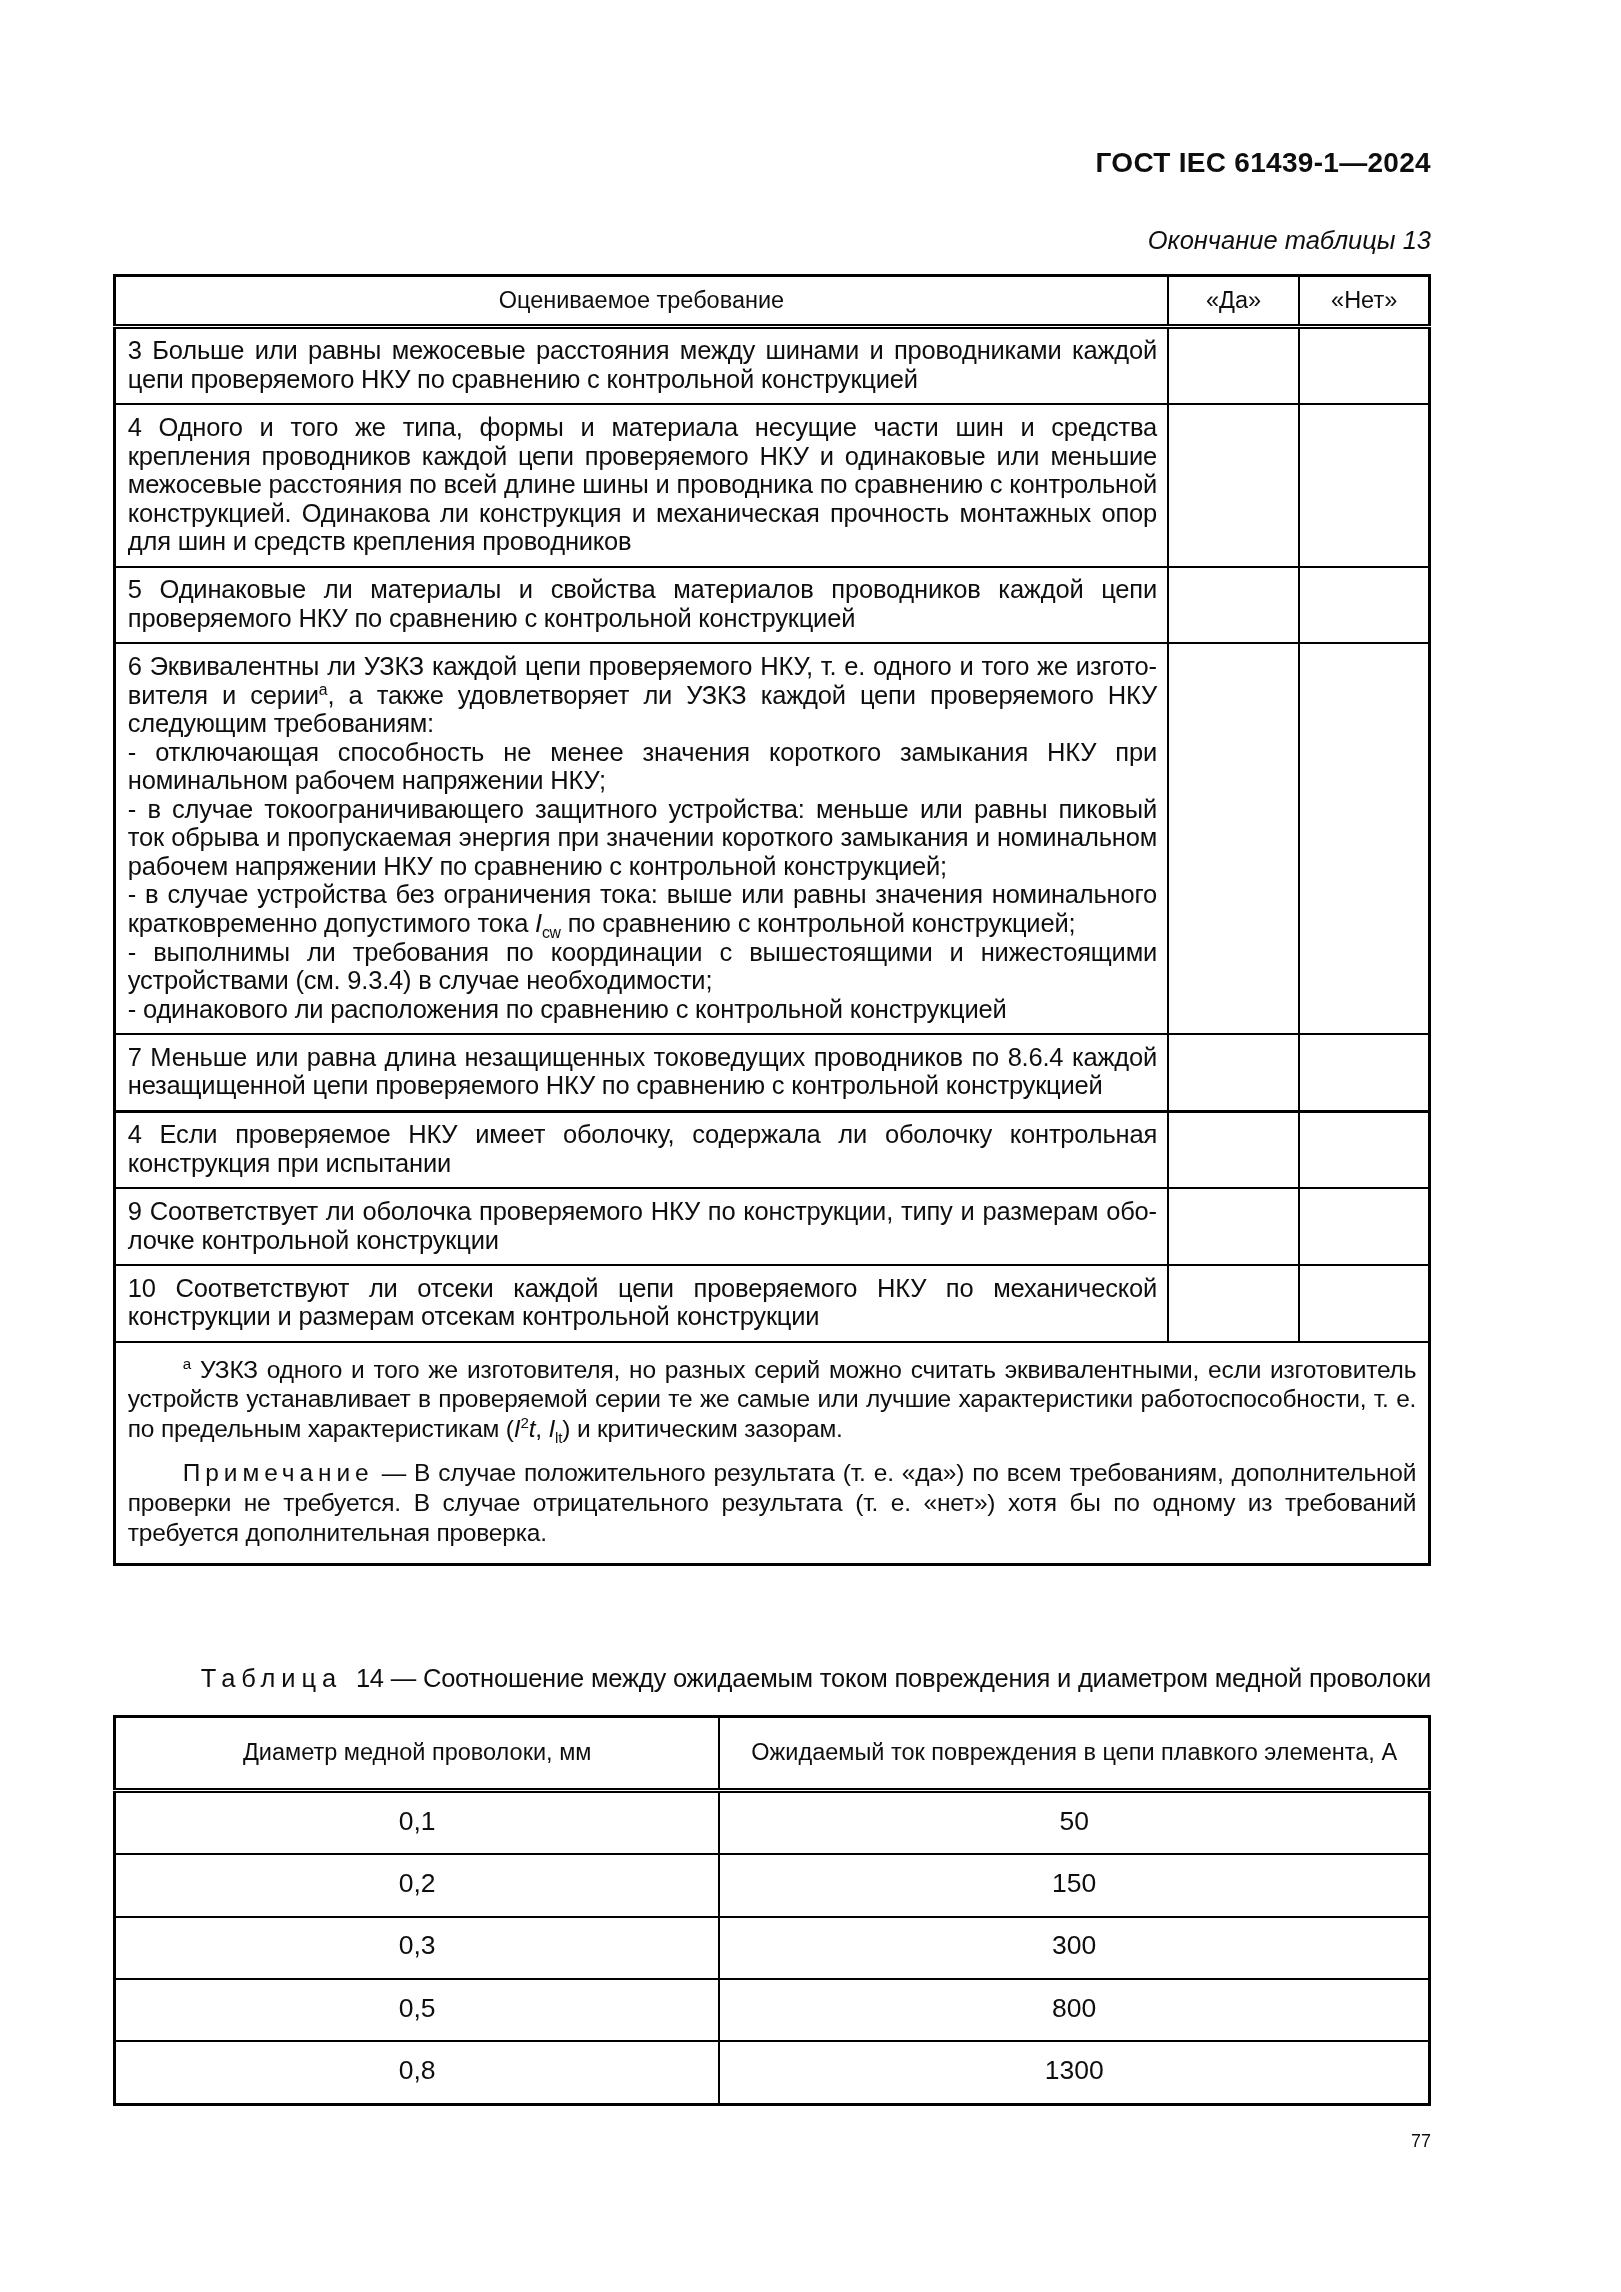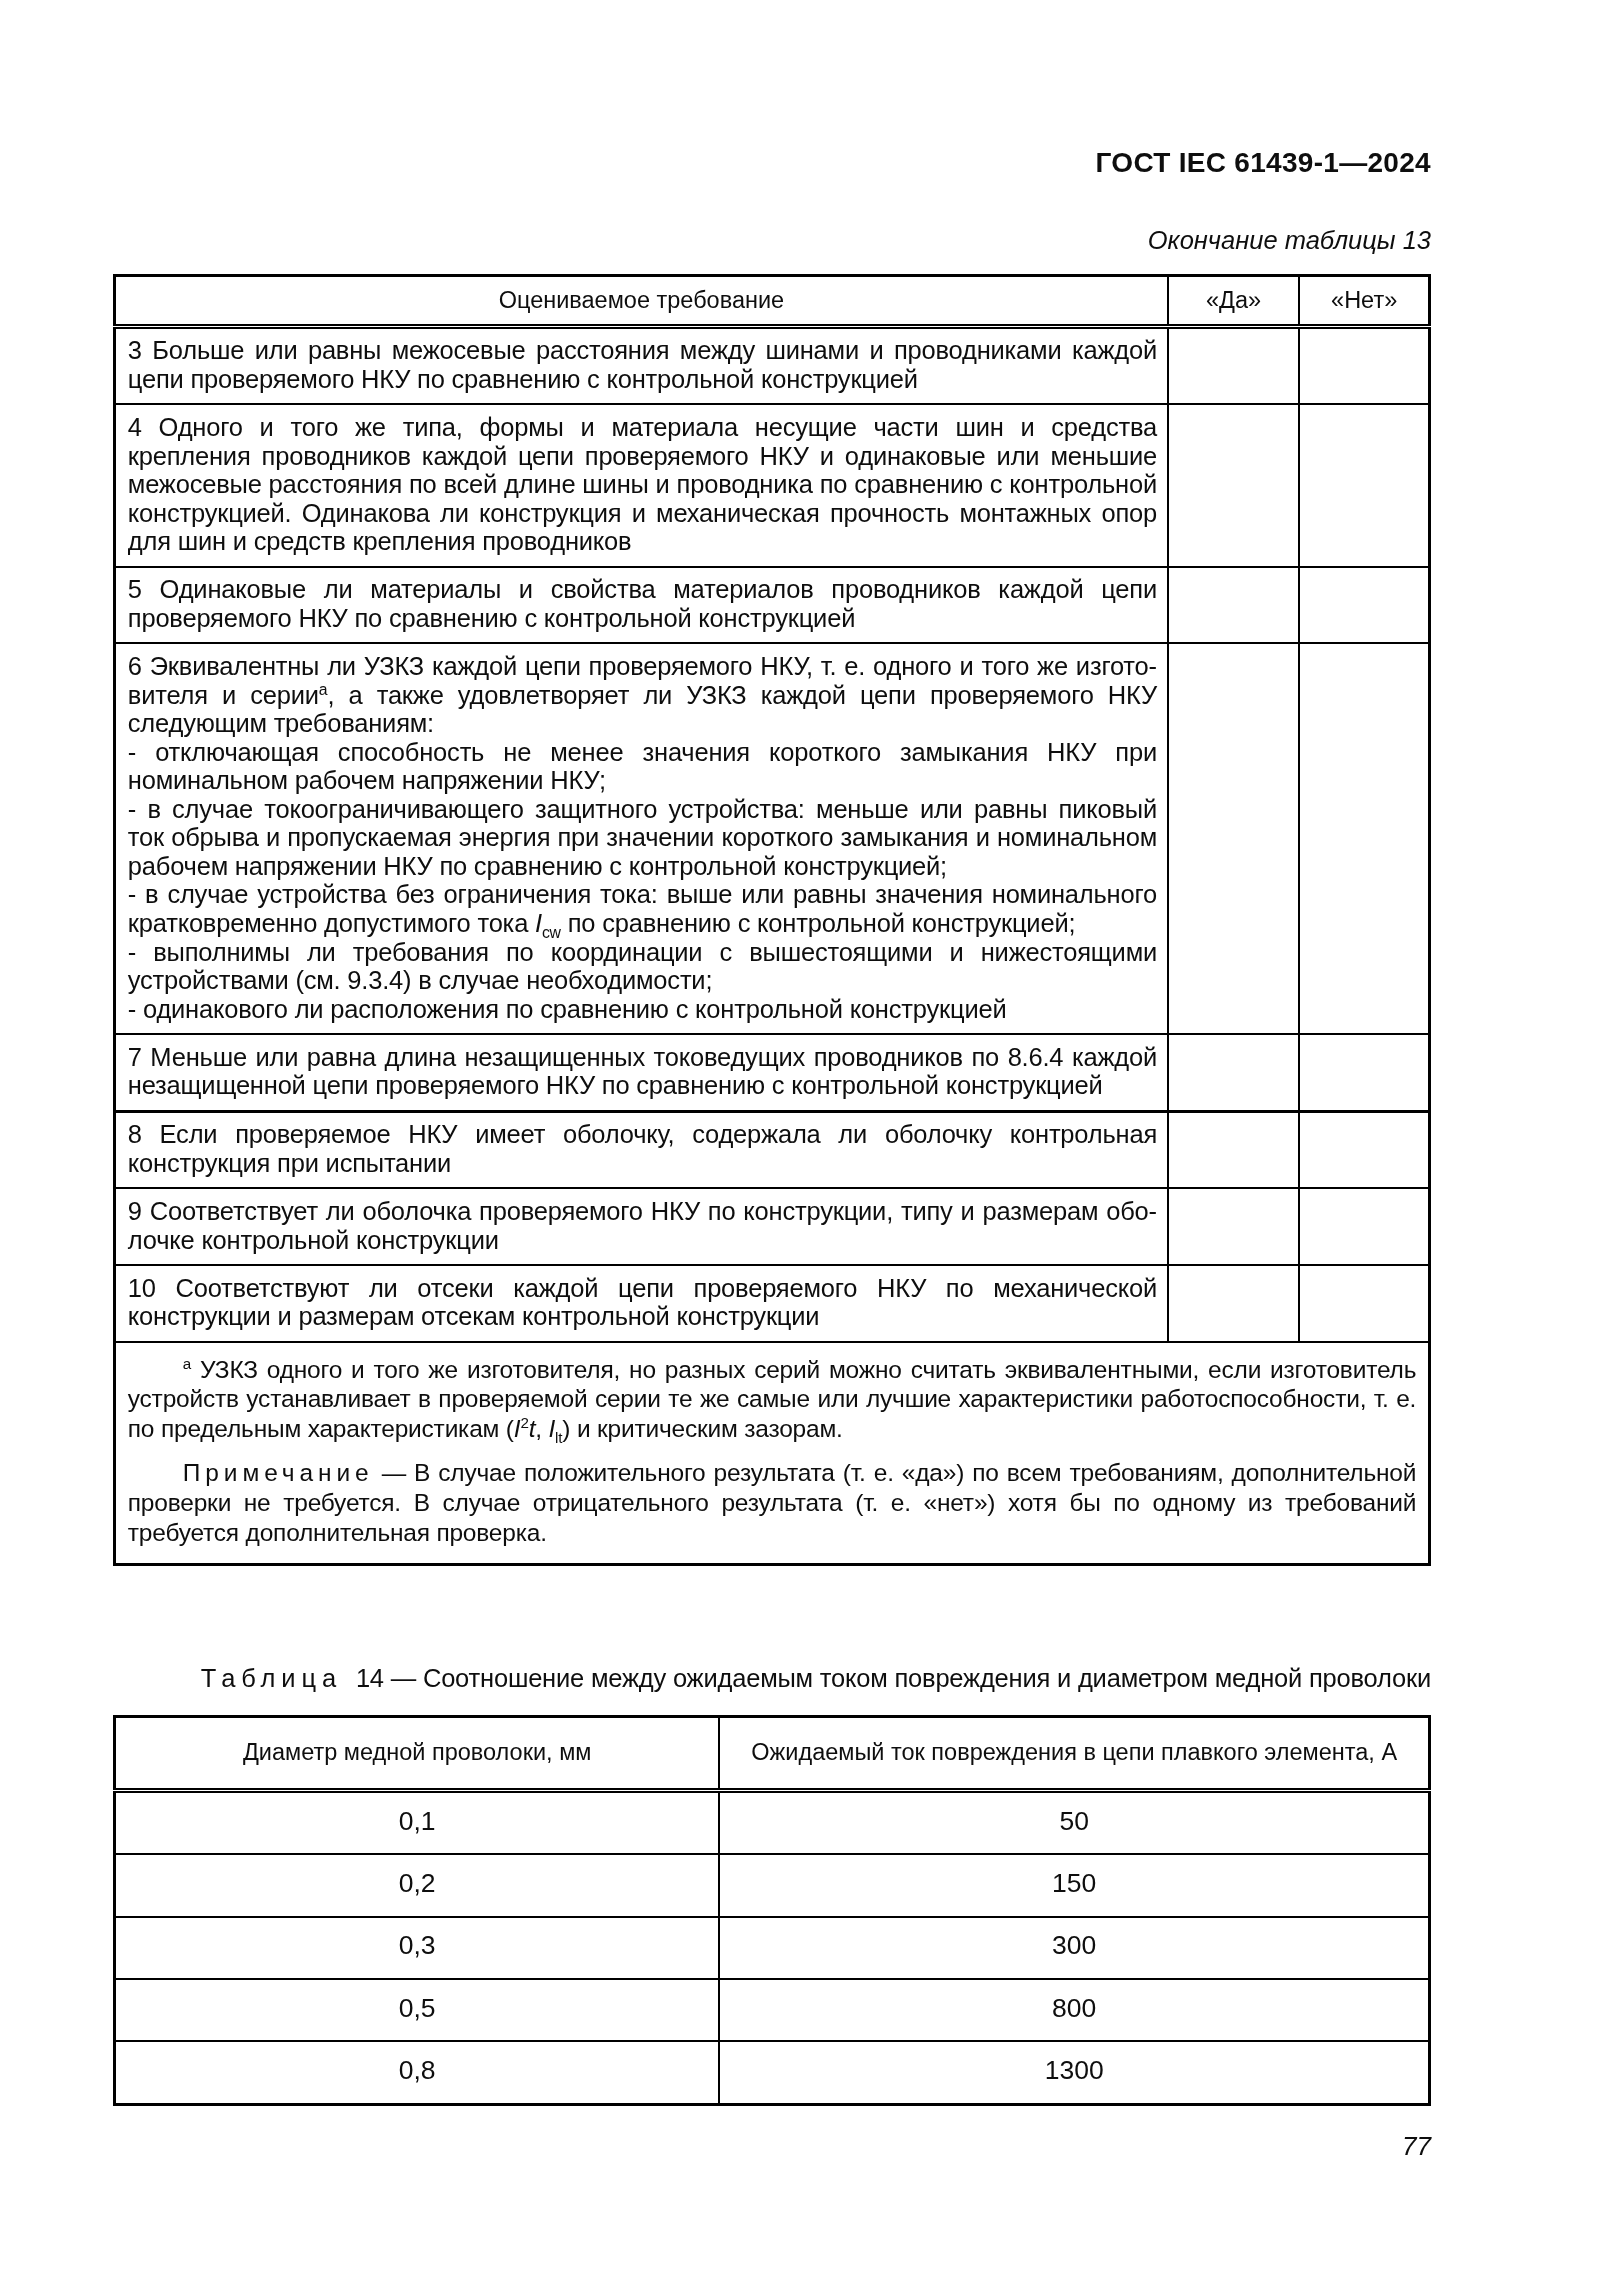--- a/index.html
+++ b/index.html
@@ -41,21 +41,21 @@
   .spaced{letter-spacing:5.9px;}
   .t14{margin-top:21.6px;border:3.9px solid #000;}
   .t14 th{
     border:2.9px solid #000;border-bottom:5.9px double #000;font-weight:normal;
     font-size:23.5px;text-align:center;vertical-align:middle;padding:21.6px 7.8px;
   }
   .t14 td{
     border:2.9px solid #000;font-size:26.5px;text-align:center;vertical-align:middle;
     padding:12.7px 7.8px 16.7px 7.8px;
   }
-  .pageno{margin-top:25.5px;text-align:right;font-size:26px;padding-right:0;font-style:italic;}
+  .pageno{margin-top:25.5px;text-align:right;font-size:18px;padding-right:0;}
 </style>
 </head>
 <body>
 
 <div class="page">
 
   <div class="gost-header">ГОСТ IEC 61439-1—2024</div>
 
   <div class="caption13">Окончание таблицы 13</div>
 
@@ -103,21 +103,21 @@
       <td class="mark"></td>
     </tr>
 
     <tr>
       <td class="req">7 Меньше или равна длина незащищенных токоведущих проводников по 8.6.4 каждой незащищенной цепи проверяемого НКУ по сравнению с контрольной конструкцией</td>
       <td class="mark"></td>
       <td class="mark"></td>
     </tr>
 
     <tr class="thick">
-      <td class="req">8 Если проверяемое НКУ имеет оболочку, содержала ли оболочку контрольная конструк­ция при испытании</td>
+      <td class="req">4 Если проверяемое НКУ имеет оболочку, содержала ли оболочку контрольная конструк­ция при испытании</td>
       <td class="mark"></td>
       <td class="mark"></td>
     </tr>
 
     <tr>
       <td class="req">9 Соответствует ли оболочка проверяемого НКУ по конструкции, типу и размерам обо­лочке контрольной конструкции</td>
       <td class="mark"></td>
       <td class="mark"></td>
     </tr>
 

